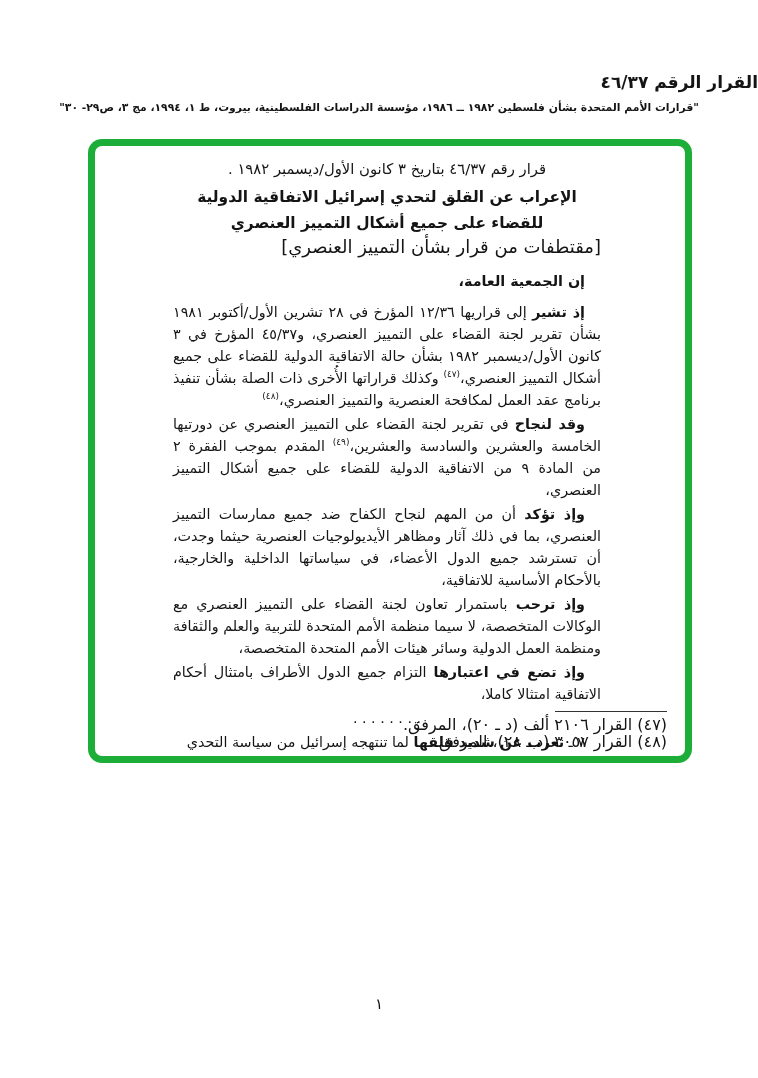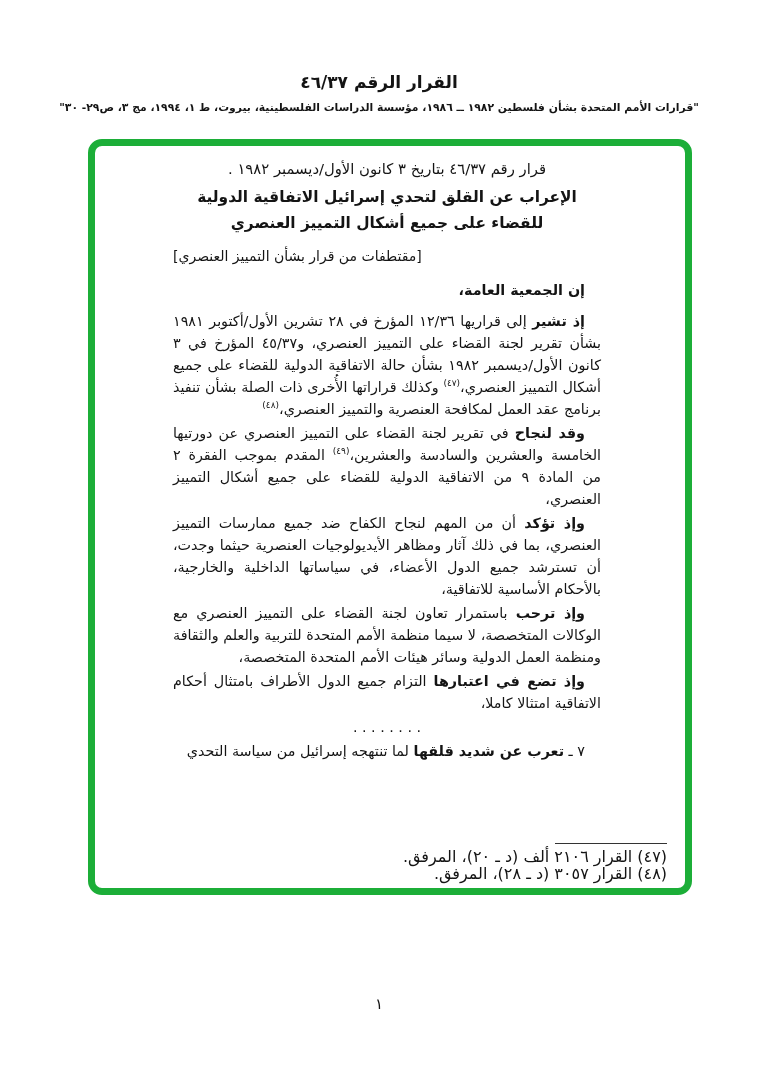--- a/index.html
+++ b/index.html
@@ -1,31 +1,31 @@
 <!DOCTYPE html>
 <html lang="ar"><head>
 <meta charset="utf-8">
 <style>
   * { margin:0; padding:0; box-sizing:border-box; }
   html,body { width:758px; height:1078px; background:#ffffff; }
   body { position:relative; font-family:"DejaVu Sans", sans-serif; color:#141414; }
 
-  .doc-title { position:absolute; top:72px; left:0; width:100%; text-align:center;
+  .doc-title { position:absolute; top:72px; left:0; width:100%; 
                font-size:17px; font-weight:bold; direction:rtl; }
   .doc-source { position:absolute; top:101px; left:0; width:100%; text-align:center;
                 font-size:10.8px; font-weight:bold; direction:rtl; }
 
-  .green-box { position:absolute; left:88px; top:139px; width:604px; height:756px;
+  .green-box { position:absolute; left:88px; top:139px; width:604px; height:624px;
                border:7px solid #1cae38; border-radius:14px; direction:rtl; }
   .box-content { padding:8px 84px 0 78px; }
 
   .res-heading { text-align:center; font-size:14.8px; margin-top:6px; }
   .res-titles { margin-top:7px; }
   .res-title { text-align:center; font-size:15.4px; font-weight:bold; line-height:26px; }
-  .res-subtitle { text-align:left; font-size:14px; line-height:22px; margin-top:9px; }
+  .res-subtitle { text-align:right; font-size:18px; line-height:22px; margin-top:0; }
 
   .res-opening { font-weight:bold; font-size:14.3px; margin-top:15px; text-indent:16px; }
 
   .res-body { margin-top:12px; }
   .res-body .para { text-align:justify; font-size:14.3px; line-height:22px;
                     text-indent:16px; margin-bottom:2px; }
   .res-body .para b { font-weight:bold; }
   sup { font-size:9px; line-height:0; }
 
   .footnotes { position:absolute; bottom:6px; right:18px; width:286px;

